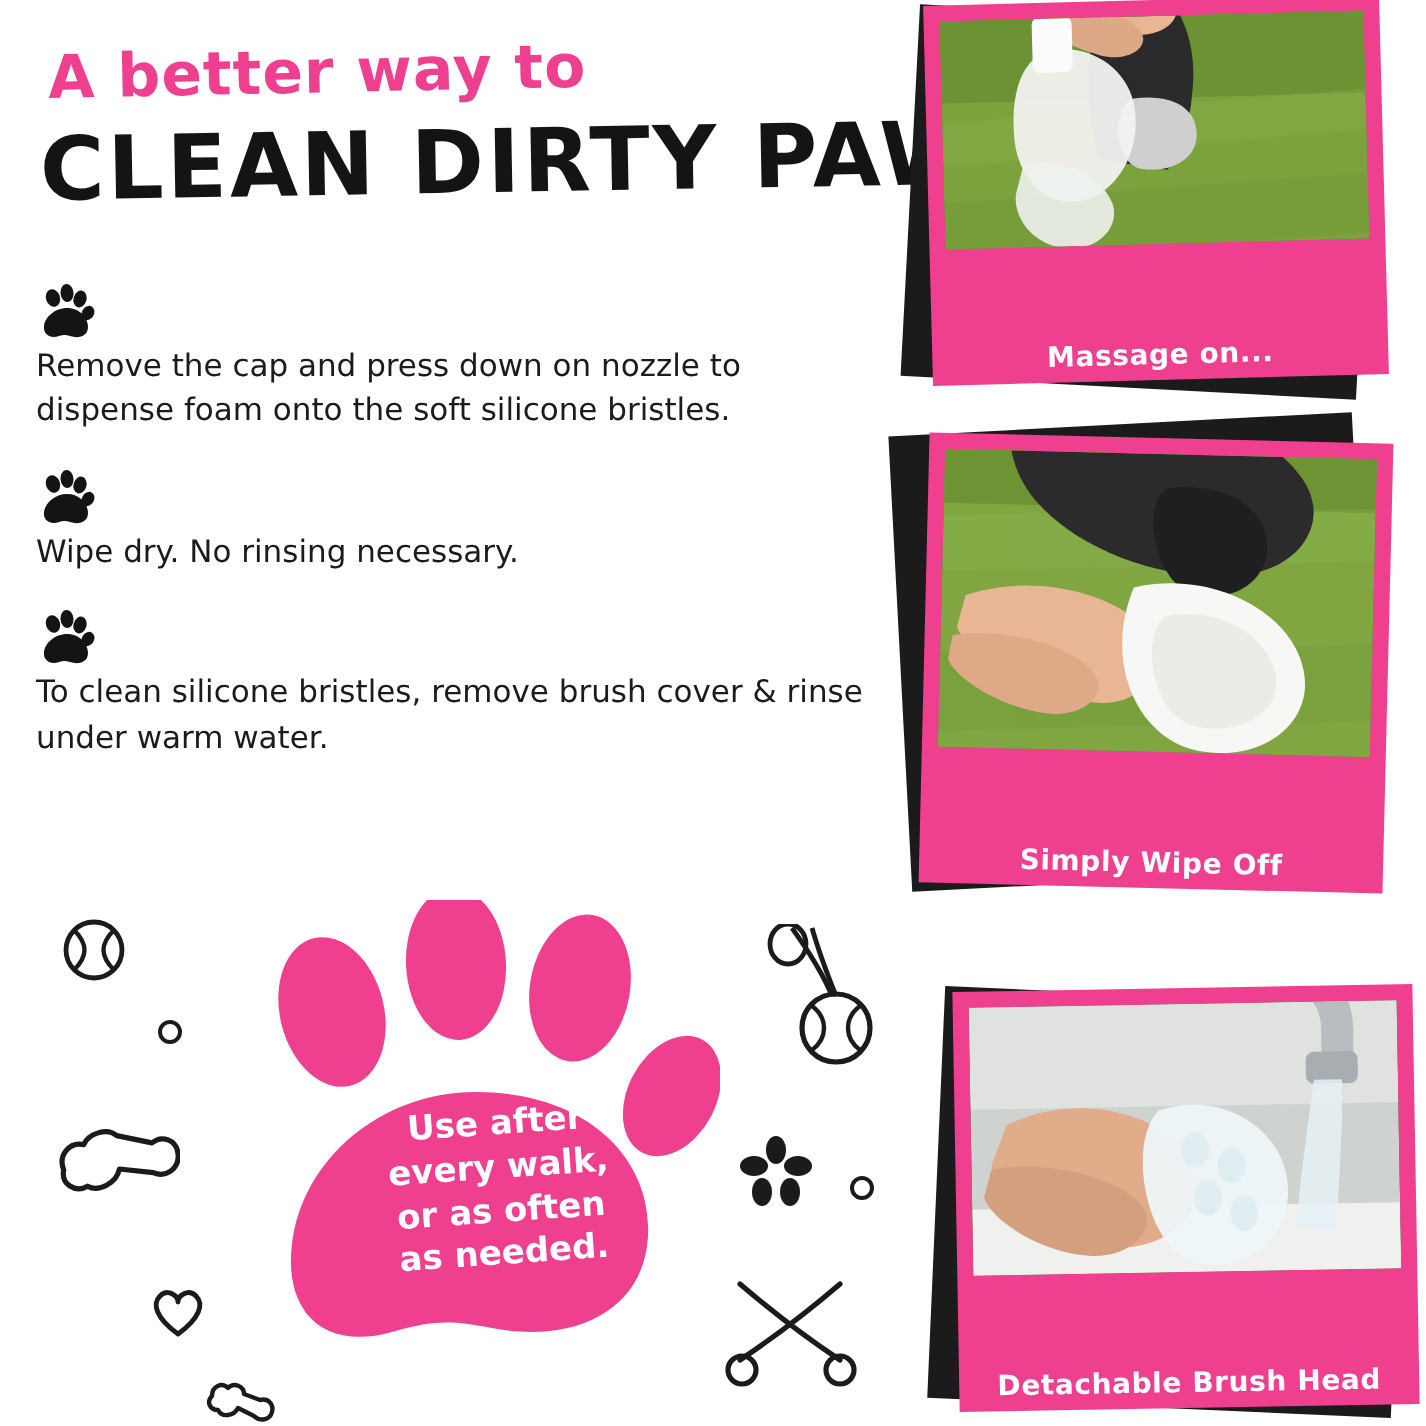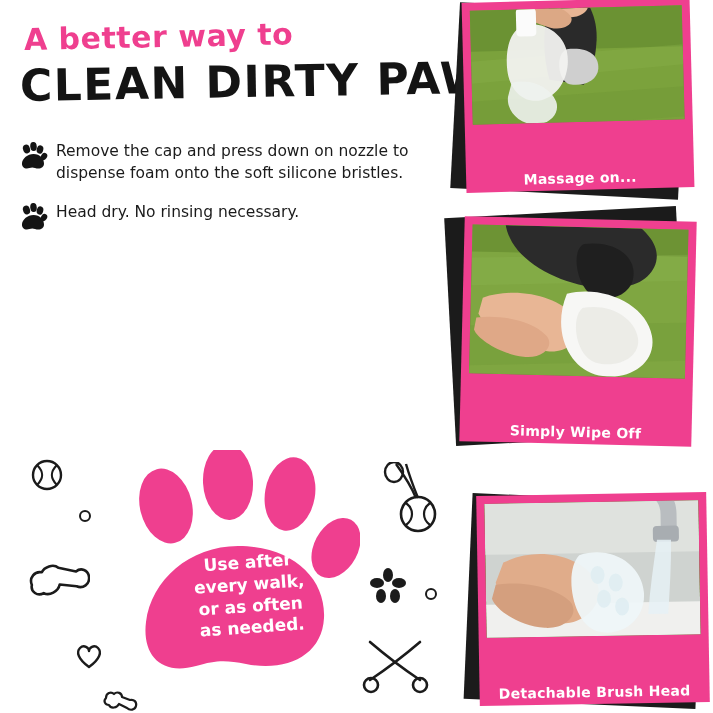--- a/index.html
+++ b/index.html
@@ -51,20 +51,21 @@
   .steps {
     position: absolute;
     left: 18px;
     top: 140px;
     width: 420px;
   }
   .step {
     display: flex;
     align-items: flex-start;
     margin-bottom: 16px;
+    flex-direction: column;
   }
   .paw-bullet {
     flex: 0 0 auto;
     width: 30px;
     height: 30px;
     margin-right: 8px;
     margin-top: 2px;
   }
   .step-text {
     font-family: "DejaVu Sans", sans-serif;
@@ -166,23 +167,35 @@
     <div class="step">
       <span class="paw-bullet">
         <svg viewBox="0 0 60 60" width="30" height="30">
           <ellipse cx="17" cy="14" rx="7" ry="9" fill="#141414" transform="rotate(-18 17 14)"></ellipse>
           <ellipse cx="31" cy="9" rx="6.5" ry="9" fill="#141414" transform="rotate(-5 31 9)"></ellipse>
           <ellipse cx="44" cy="15" rx="6.5" ry="8.5" fill="#141414" transform="rotate(16 44 15)"></ellipse>
           <ellipse cx="52" cy="29" rx="6" ry="7.5" fill="#141414" transform="rotate(32 52 29)"></ellipse>
           <path d="M31 24 C44 24 52 34 52 43 C52 52 43 55 34 52 C30 50.5 27 50.5 23 52 C15 55 7 51 8 42 C9 33 19 24 31 24 Z" fill="#141414"></path>
         </svg>
       </span>
-      <span class="step-text">Head dry. No rinsing necessary.</span>
-    </div>
-
+      <span class="step-text">Wipe dry. No rinsing necessary.</span>
+    </div>
+
+    <div class="step">
+      <span class="paw-bullet">
+        <svg viewBox="0 0 60 60" width="30" height="30">
+          <ellipse cx="17" cy="14" rx="7" ry="9" fill="#141414" transform="rotate(-18 17 14)"></ellipse>
+          <ellipse cx="31" cy="9" rx="6.5" ry="9" fill="#141414" transform="rotate(-5 31 9)"></ellipse>
+          <ellipse cx="44" cy="15" rx="6.5" ry="8.5" fill="#141414" transform="rotate(16 44 15)"></ellipse>
+          <ellipse cx="52" cy="29" rx="6" ry="7.5" fill="#141414" transform="rotate(32 52 29)"></ellipse>
+          <path d="M31 24 C44 24 52 34 52 43 C52 52 43 55 34 52 C30 50.5 27 50.5 23 52 C15 55 7 51 8 42 C9 33 19 24 31 24 Z" fill="#141414"></path>
+        </svg>
+      </span>
+      <span class="step-text">To clean silicone bristles, remove brush cover &amp; rinse under warm water.</span>
+    </div>
 
   </div>
 
   <div class="photo-shadow" id="photo1-shadow"></div>
   <div class="photo-card" id="photo1">
     <div class="photo-img">
       <svg viewBox="0 0 212 152" width="100%" height="100%" preserveAspectRatio="xMidYMid slice">
         <rect x="0" y="0" width="212" height="152" fill="#7ba23c"></rect>
         <rect x="0" y="0" width="212" height="60" fill="#6b9233"></rect>
         <g opacity="0.35">

